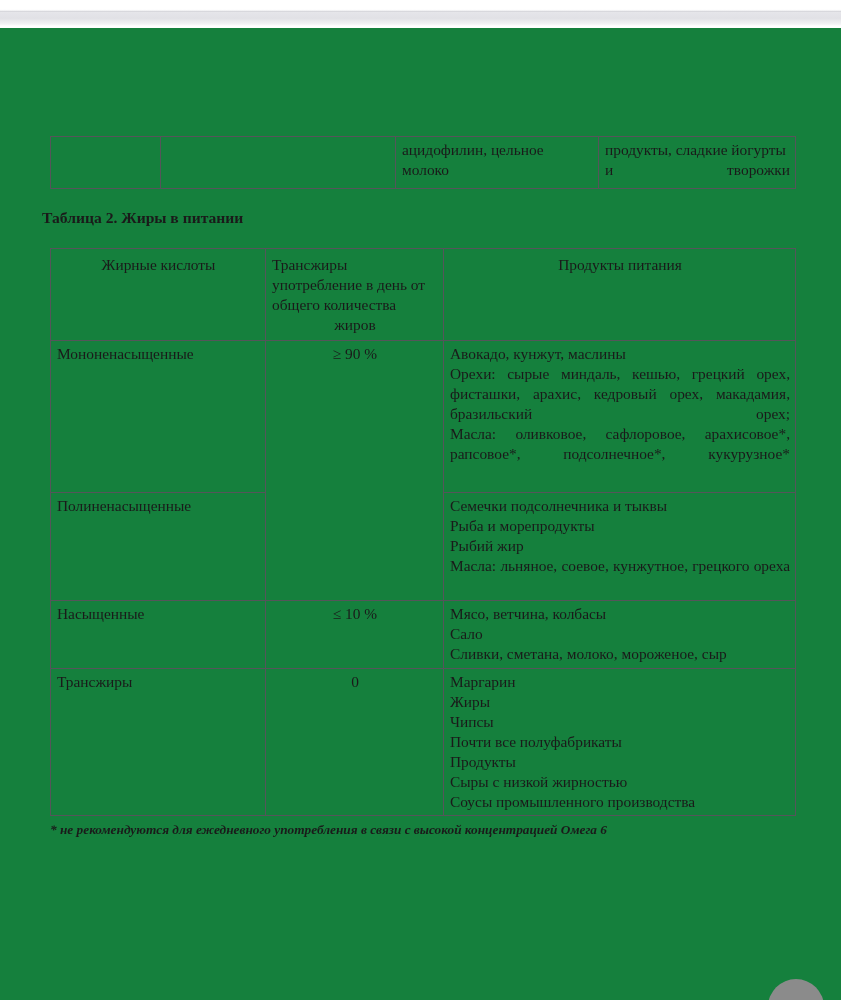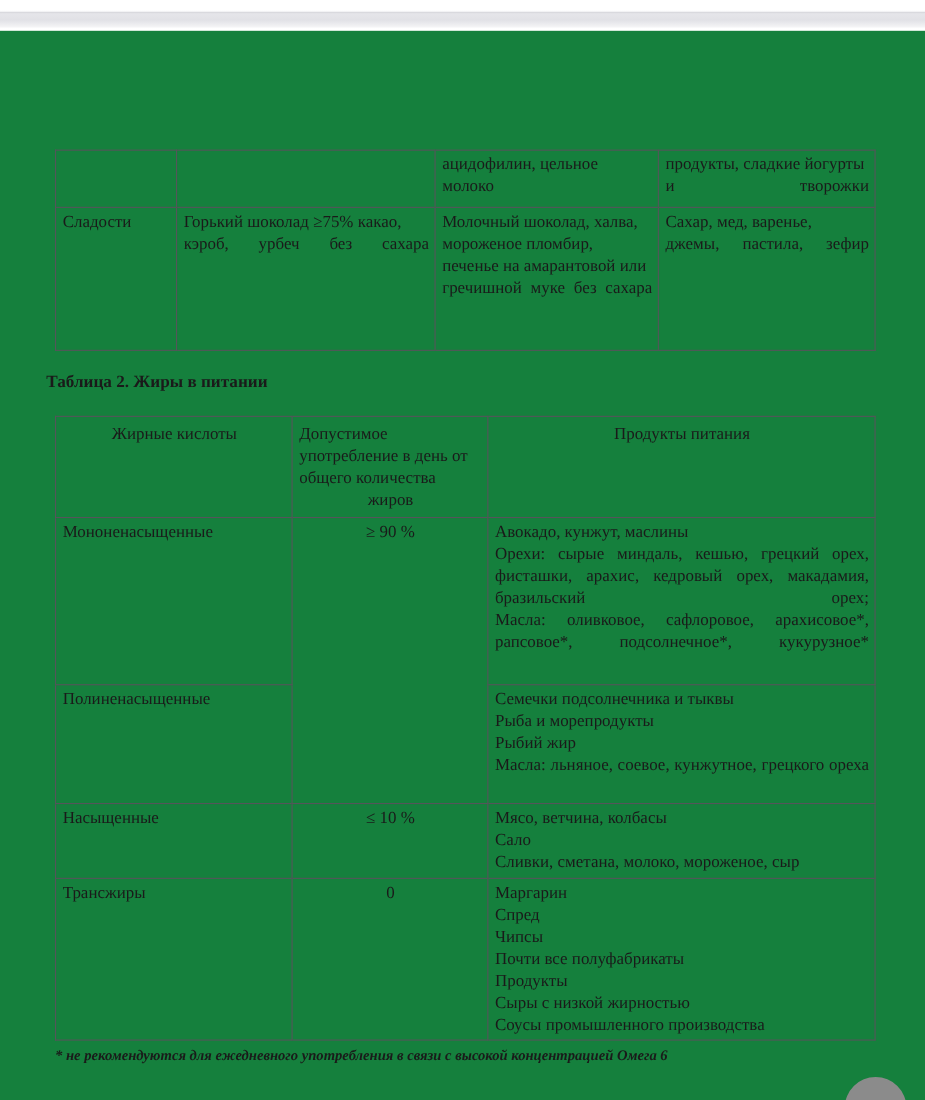--- a/index.html
+++ b/index.html
@@ -149,41 +149,35 @@
           <col class="c3">
           <col class="c4">
         </colgroup>
       <tbody>
         <tr class="r-top">
           <td></td>
           <td></td>
           <td class="j">ацидофилин, цельное молоко</td>
           <td class="j">продукты, сладкие йогурты и творожки</td>
         </tr>
-        <tr class="r-sweets">
-          <td>Сладости</td>
-          <td class="j">Горький шоколад ≥75% какао, кэроб, урбеч без сахара</td>
-          <td class="j">Молочный шоколад, халва, мороженое пломбир, печенье на амарантовой или гречишной муке без сахара</td>
-          <td class="j">Сахар, мед, варенье, джемы, пастила, зефир</td>
-        </tr>
       </tbody>
     </table>
 
     <div id="table2-caption">Таблица 2. Жиры в питании</div>
 
     <table class="doc-table" id="table-fats">
       <colgroup>
           <col class="f1">
           <col class="f2">
           <col class="f3">
         </colgroup>
       <tbody>
         <tr class="fr-head">
           <th class="hdr">Жирные кислоты</th>
-          <th class="hdr">Допустимое употребление в день от общего количества жиров</th>
+          <th class="hdr">Трансжиры употребление в день от общего количества жиров</th>
           <th class="hdr">Продукты питания</th>
         </tr>
         <tr class="fr-mono">
           <td>Мононенасыщенные</td>
           <td class="center vmid" rowspan="2">≥ 90 %</td>
           <td class="cell-lines">
             <div>Авокадо, кунжут, маслины</div>
             <div class="j">Орехи: сырые миндаль, кешью, грецкий орех, фисташки, арахис, кедровый орех, макадамия, бразильский орех;</div>
             <div class="j">Масла: оливковое, сафлоровое, арахисовое*, рапсовое*, подсолнечное*, кукурузное*</div>
           </td>
@@ -204,21 +198,21 @@
             <div>Мясо, ветчина, колбасы</div>
             <div>Сало</div>
             <div>Сливки, сметана, молоко, мороженое, сыр</div>
           </td>
         </tr>
         <tr class="fr-trans">
           <td>Трансжиры</td>
           <td class="center">0</td>
           <td class="cell-lines">
             <div>Маргарин</div>
-            <div>Спред</div>
+            <div>Жиры</div>
             <div>Чипсы</div>
             <div>Почти все полуфабрикаты</div>
             <div>Продукты</div>
             <div>Сыры с низкой жирностью</div>
             <div>Соусы промышленного производства</div>
           </td>
         </tr>
       </tbody>
     </table>
 

